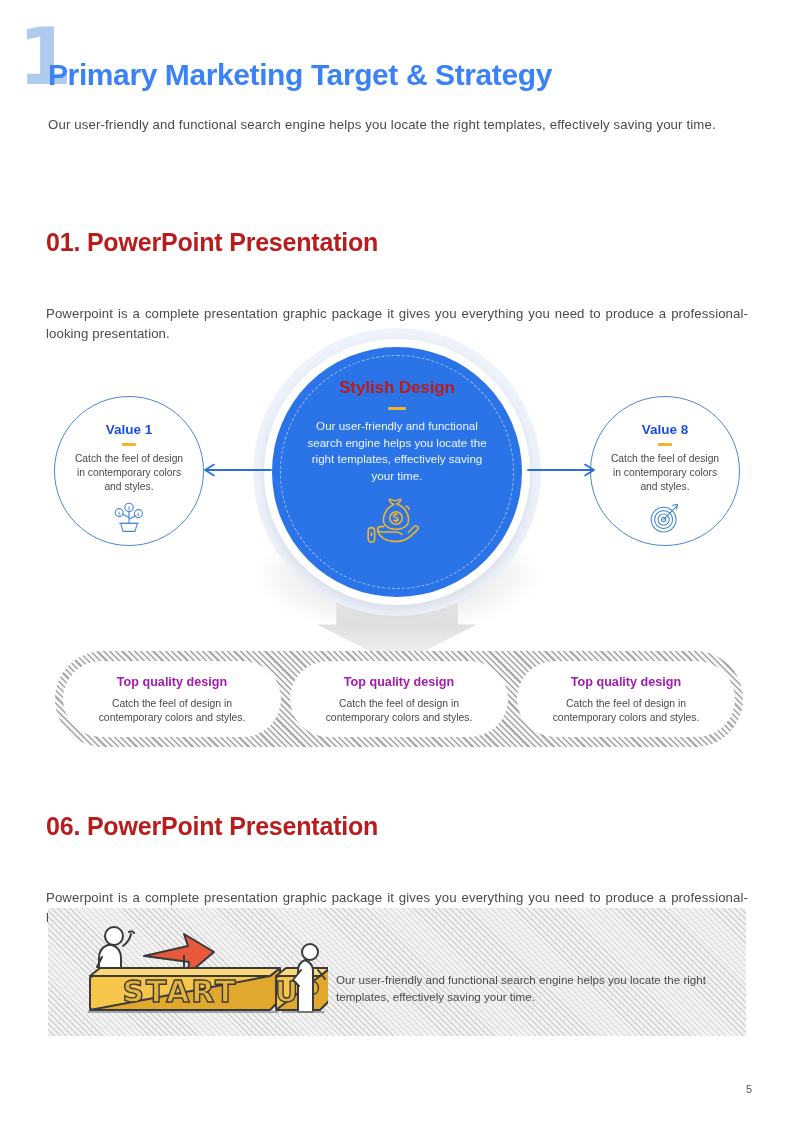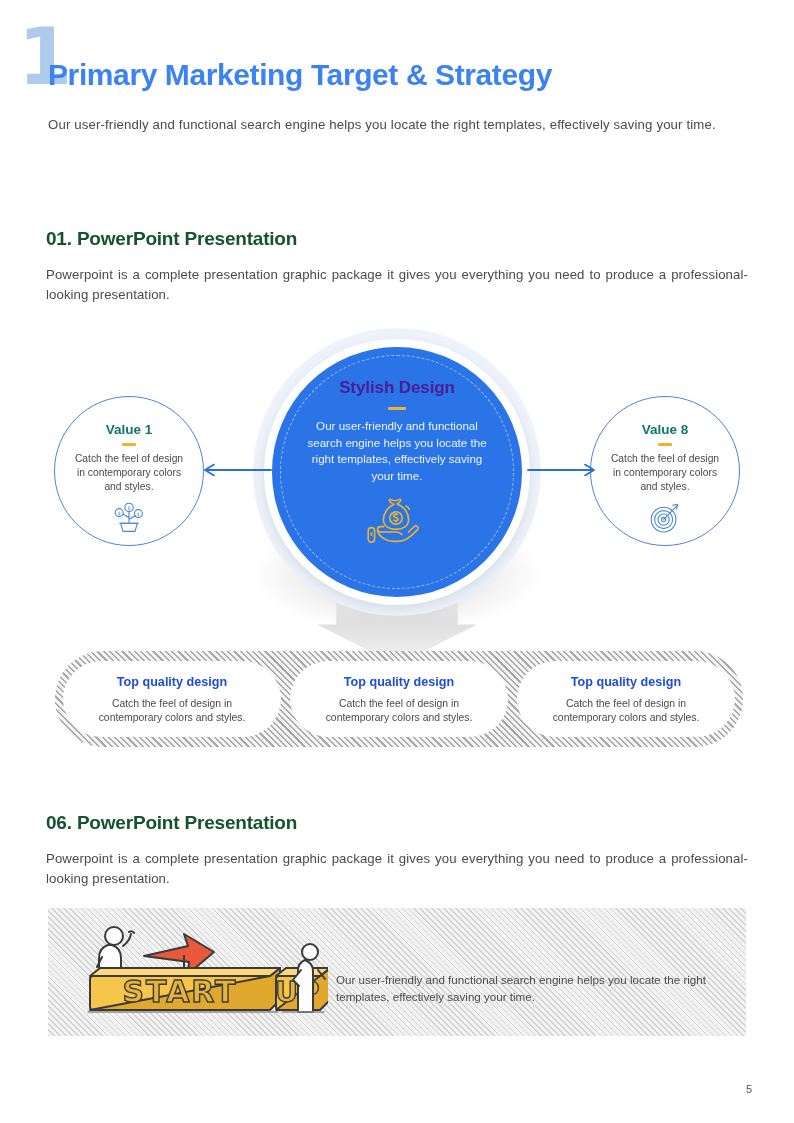--- a/index.html
+++ b/index.html
@@ -46,34 +46,35 @@
     line-height: 1.55;
     color: #4a4a4d;
     text-align: justify;
     letter-spacing: 0.15px;
   }
 
   
   .section-head {
     position: absolute;
     left: 46px;
-    font-size: 19px;
-    font-weight: 700;
-    color: #14532d;
+    font-size: 25px;
+    font-weight: 700;
+    color: #b91c1c;
     letter-spacing: -0.2px;
   }
   .section-body {
     position: absolute;
     left: 46px;
     width: 702px;
     font-size: 13.2px;
     line-height: 1.55;
     color: #4a4a4d;
     text-align: justify;
     letter-spacing: 0.1px;
+    margin-top: 39px;
   }
   #sec1-head { top: 228px; }
   #sec1-body { top: 265px; }
   #sec2-head { top: 812px; }
   #sec2-body { top: 849px; }
 
   
   .diagram {
     position: absolute;
     left: 0;
@@ -147,21 +148,21 @@
   .center-content {
     position: absolute;
     left: 282px;
     top: 58px;
     width: 230px;
     text-align: center;
   }
   .center-title {
     font-size: 17px;
     font-weight: 700;
-    color: #4c1d95;
+    color: #b91c1c;
     letter-spacing: -0.1px;
   }
   .center-rule {
     width: 18px;
     height: 3px;
     background: #f0b32c;
     margin: 9px auto 8px auto;
     border-radius: 1px;
   }
   .center-desc {
@@ -187,21 +188,21 @@
     box-sizing: border-box;
     background: #ffffff;
     text-align: center;
   }
   #value-1 { left: 54px; }
   #value-2 { left: 590px; }
   .side-title {
     margin-top: 25px;
     font-size: 13.5px;
     font-weight: 700;
-    color: #0f766e;
+    color: #1d4ed8;
   }
   .side-rule {
     width: 14px;
     height: 3px;
     background: #f0b32c;
     margin: 6px auto 6px auto;
     border-radius: 1px;
   }
   .side-desc {
     font-size: 10.3px;
@@ -245,21 +246,21 @@
     text-align: center;
     box-sizing: border-box;
     padding-top: 14px;
   }
   #bar-card-0 { left: 8px; }
   #bar-card-1 { left: 235px; }
   #bar-card-2 { left: 462px; }
   .bar-card-title {
     font-size: 12.6px;
     font-weight: 700;
-    color: #1d4ed8;
+    color: #a21caf;
   }
   .bar-card-desc {
     margin-top: 8px;
     font-size: 10.4px;
     line-height: 1.35;
     color: #4a4a4d;
     padding: 0 22px;
   }
 
   

